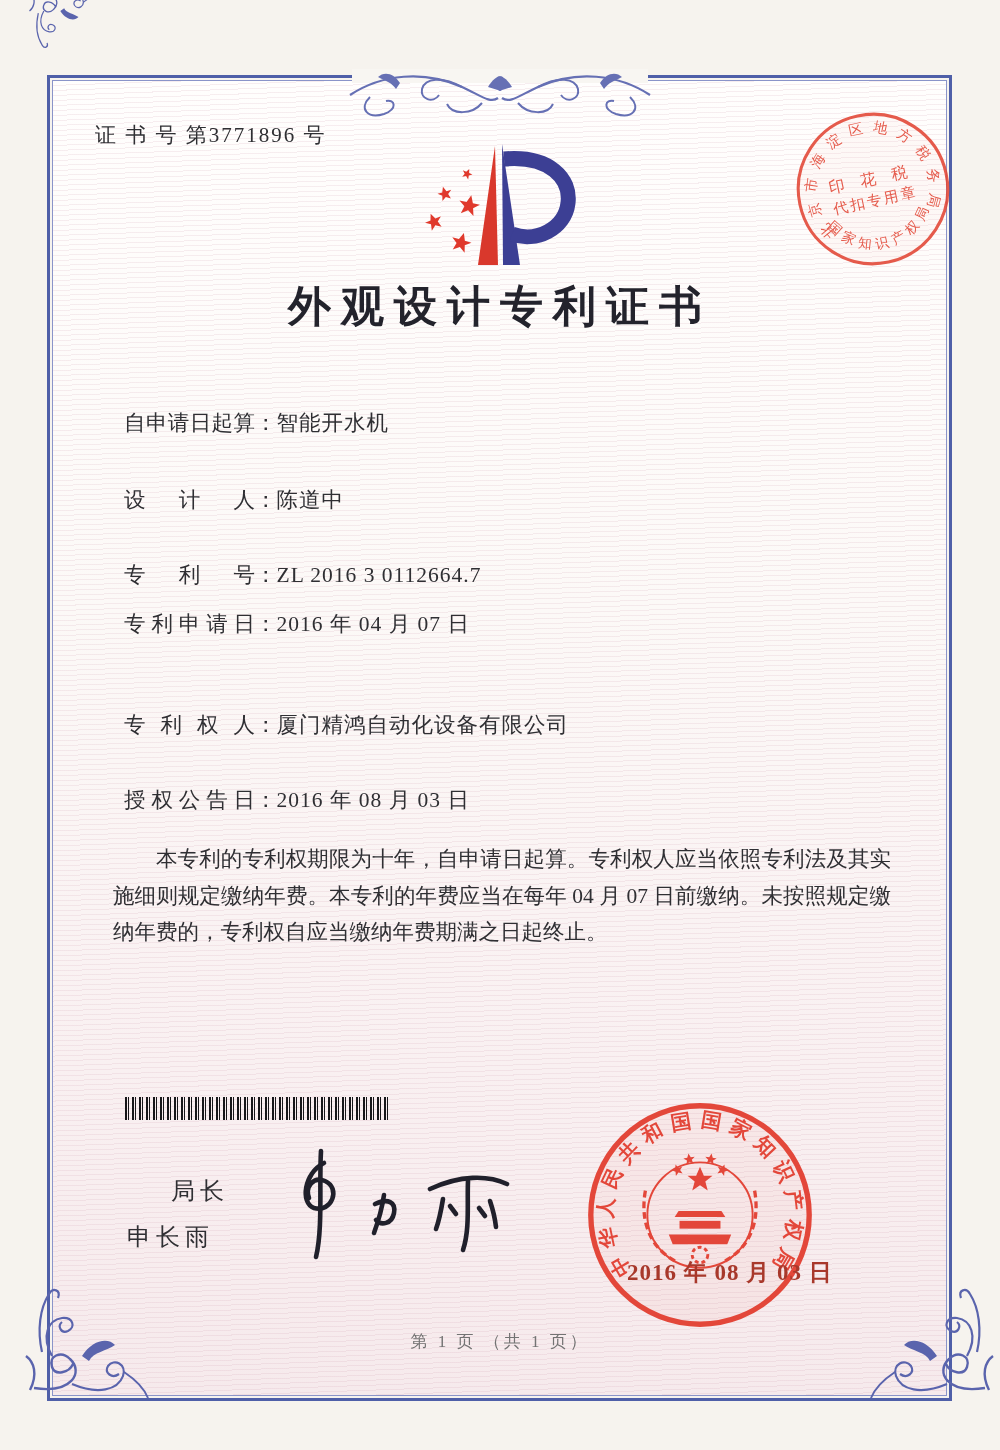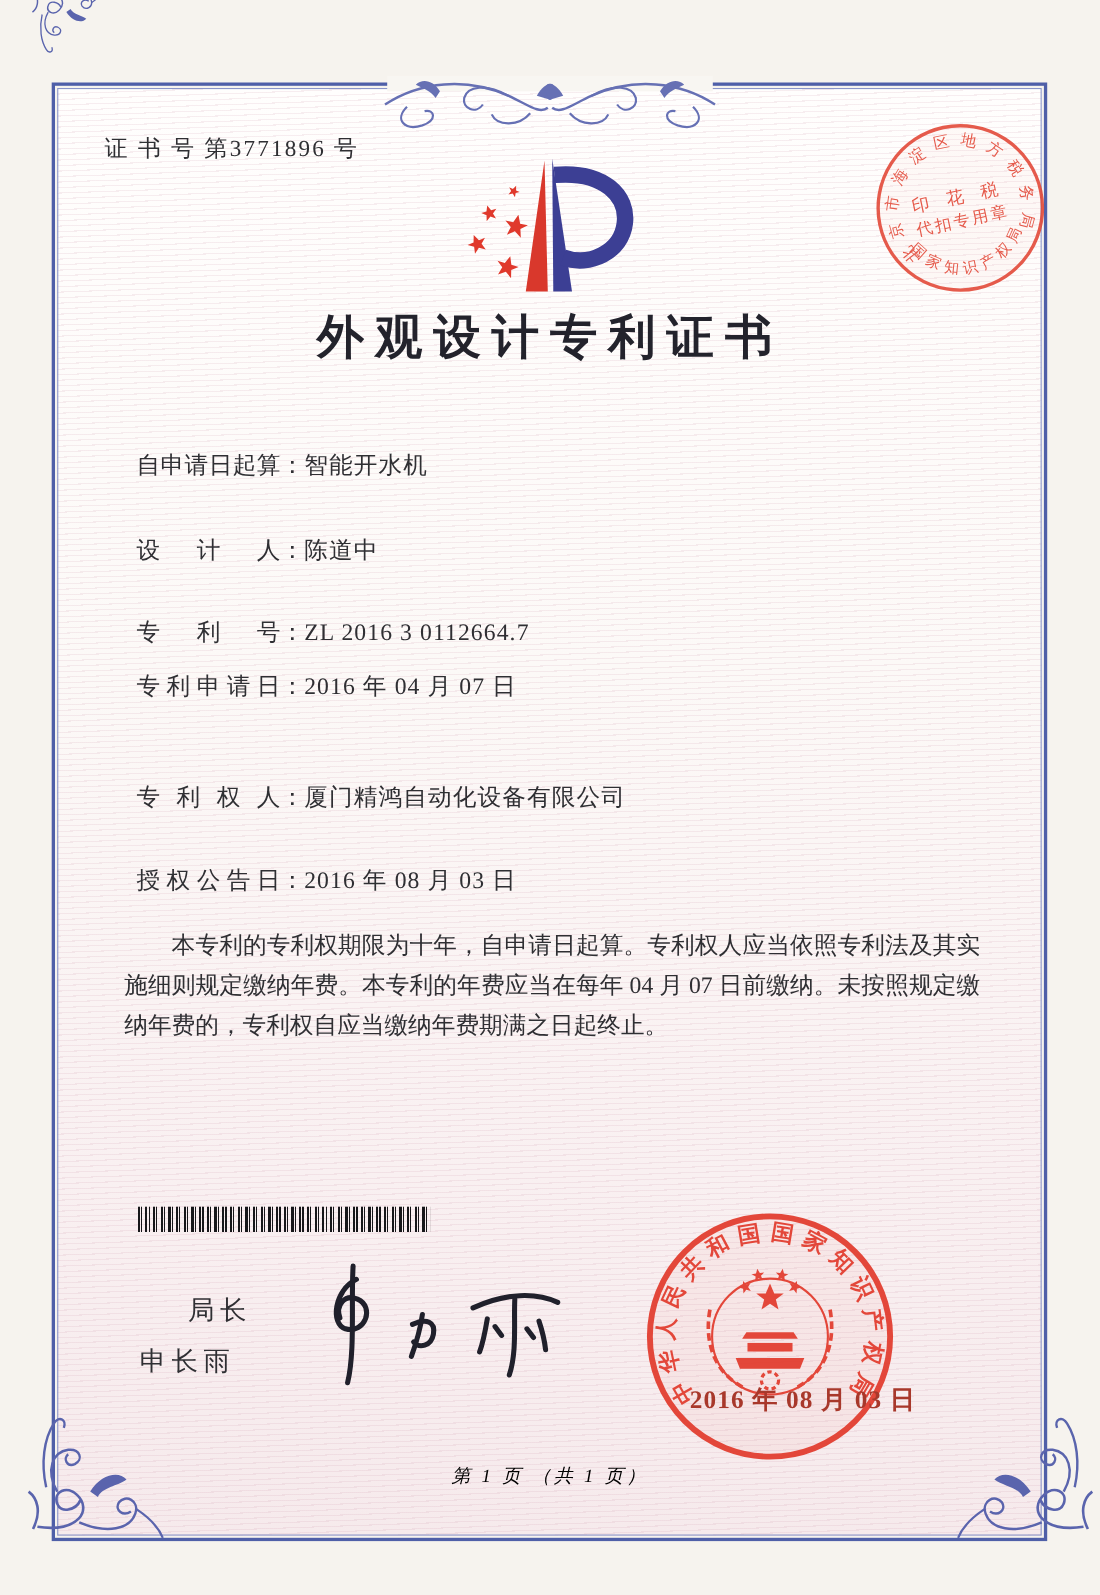--- a/index.html
+++ b/index.html
@@ -50,21 +50,21 @@
   .sign-title{position:absolute; left:127px; top:1175px; font-size:24px; letter-spacing:5px; z-index:5;margin-left:44px;}
   .sign-name{position:absolute; left:127px; top:1221px; font-size:24px; letter-spacing:5px; z-index:5;}
   .signature{position:absolute; left:262px; top:1143px; width:275px; height:130px; z-index:6;}
   .official-seal{position:absolute; left:583px; top:1098px; width:234px; height:234px; z-index:6; opacity:0.93;}
   .seal-date{
     position:absolute; left:627px; top:1257px; z-index:7;
     font-size:23px; color:#a8382b; letter-spacing:1px; font-weight:bold;
   }
   .footer{
     position:absolute; left:0; top:1330px; width:1000px; text-align:center;
-    font-size:17px; letter-spacing:3px; color:#000000; z-index:5;font-style:italic;
+    font-size:17px; letter-spacing:3px; color:#737373; z-index:5;
   }
   .tax-stamp{
     position:absolute; left:790px; top:106px; width:166px; height:166px; z-index:8;
     transform:rotate(-12deg); opacity:0.88;
   }
   .top-ornament{position:absolute; left:340px; top:43px; width:320px; height:76px; z-index:4;}
   .corner{position:absolute; width:150px; height:150px; z-index:4;}
   .corner.bl{left:16px;  top:1256px;}
   .corner.br{right:16px; top:1256px; transform:scaleX(-1);}
   .corner.tl{left:24px;  top:66px;  transform:scaleY(-1) scale(0.55); transform-origin:top left;}

